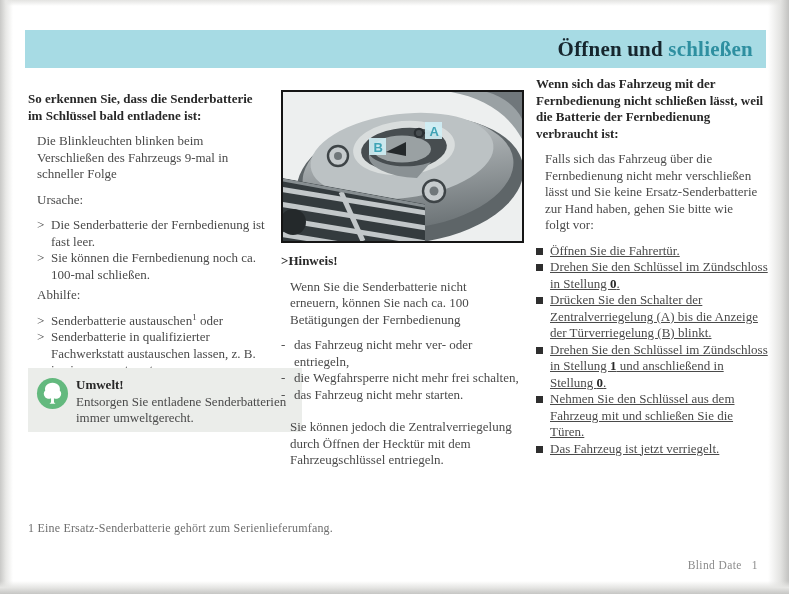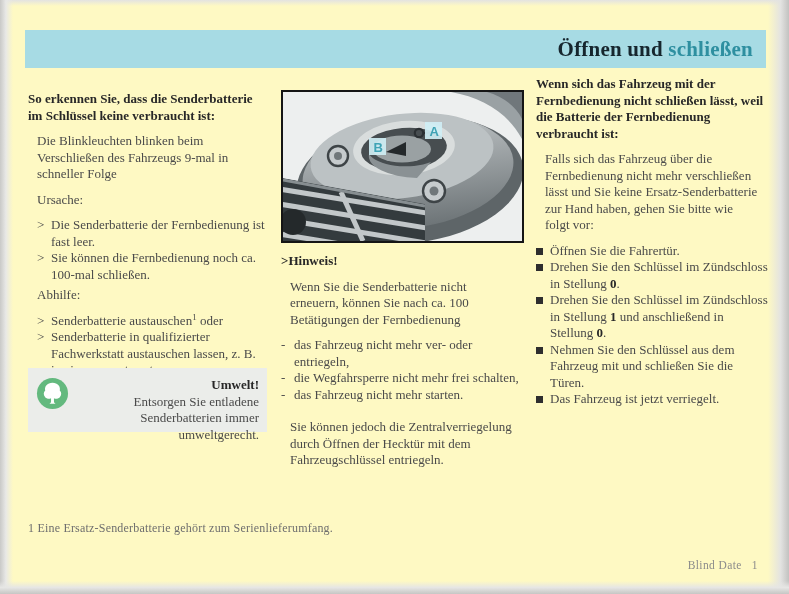--- a/index.html
+++ b/index.html
@@ -1,19 +1,19 @@
 <!DOCTYPE html>
 <html><head>
 <meta charset="utf-8">
 <style>
   * { margin:0; padding:0; box-sizing:border-box; }
   html,body { background:#e9e9e7; }
   .page {
     position:relative; width:789px; height:594px;
-    background:#fef9c3; overflow:hidden;
+    background:#ffffff; overflow:hidden;
     font-family:"Liberation Serif", serif;
     color:#4a4a4a;
   }
   
   .edge { position:absolute; pointer-events:none; z-index:5; }
   .edge-left  { left:0; top:0; bottom:0; width:13px;
     background:linear-gradient(to right,#c9c9c7 0%,#e8e8e6 45%,rgba(251,251,249,0) 100%); }
   .edge-right { right:0; top:0; bottom:0; width:21px;
     background:linear-gradient(to left,#c2c2c0 0%,#e3e3e1 40%,rgba(251,251,249,0) 100%); }
   .edge-bottom{ left:0; right:0; bottom:0; height:13px;
@@ -42,29 +42,29 @@
   .gap-top { margin-top:16px; }
   .gap-top-sm { margin-top:4px; }
 
   ul { list-style:none; }
   .angle-list li, .dash-list li { display:flex; }
   .angle-list li { padding-left:9px; }
   .angle-list .marker { width:14px; flex:none; }
   .dash-list  .marker { width:13px; flex:none; }
   sup { font-size:9px; vertical-align:super; line-height:0; }
 
-  .square-list li { display:flex; }
+  .square-list li { display:flex;text-decoration:underline; }
   .square-list .sq { width:7px; height:7px; background:#2e2e2e; margin:5px 7px 0 0; flex:none; }
   .step-bold { font-weight:bold; color:#282828; }
 
   
   .umwelt-box {
-    position:absolute; left:28px; top:368px; width:239px; height:64px;
+    position:absolute; left:28px; top:368px; width:274px; height:64px;
     background:#ebedea; padding:9px 8px 6px 8px;
-    font-size:13px; line-height:16.5px;text-align:right;
+    font-size:13px; line-height:16.5px;
   }
   .umwelt-icon { float:left; width:33px; height:33px; margin:0 7px 2px 0; }
   .umwelt-title { font-weight:bold; color:#282828; }
 
   
   .fig {
     position:absolute; left:281px; top:90px; width:243px; height:153px;
     border:2px solid #151515; background:#edefef;
   }
   .fig svg { display:block; width:100%; height:100%; }
@@ -92,21 +92,21 @@
   <div class="edge edge-top"></div>
   <div class="edge edge-left"></div>
   <div class="edge edge-right"></div>
   <div class="edge edge-bottom"></div>
 
   <div class="header-bar">
     <span class="header-title"><span>Öffnen und</span> <span class="accent">schließen</span></span>
   </div>
 
   <section class="col col-left">
-    <h3 class="bold-head">So erkennen Sie, dass die Senderbatterie im Schlüssel keine verbraucht ist:</h3>
+    <h3 class="bold-head">So erkennen Sie, dass die Senderbatterie im Schlüssel bald entladene ist:</h3>
     <p>Die Blinkleuchten blinken beim Verschließen des Fahrzeugs 9-mal in schneller Folge</p>
     <p>Ursache:</p>
     <ul class="angle-list">
       <li>
           <span class="marker">&gt;</span>
           <span>Die Senderbatterie der Fernbedienung ist fast leer.</span>
         </li>
       <li>
           <span class="marker">&gt;</span>
           <span>Sie können die Fernbedienung noch ca. 100-mal schließen.</span>
@@ -218,20 +218,24 @@
       <li>
           <span class="sq"></span>
           <span>Öffnen Sie die Fahrertür.</span>
         </li>
       <li>
           <span class="sq"></span>
           <span><span>Drehen Sie den Schlüssel im Zündschloss in Stellung </span><span class="step-bold">0</span><span>.</span></span>
         </li>
       <li>
           <span class="sq"></span>
+          <span>Drücken Sie den Schalter der Zentralverriegelung (A) bis die Anzeige der Türverriegelung (B) blinkt.</span>
+        </li>
+      <li>
+          <span class="sq"></span>
           <span><span>Drehen Sie den Schlüssel im Zündschloss in Stellung </span><span class="step-bold">1</span><span> und anschließend in Stellung </span><span class="step-bold">0</span><span>.</span></span>
         </li>
       <li>
           <span class="sq"></span>
           <span>Nehmen Sie den Schlüssel aus dem Fahrzeug mit und schließen Sie die Türen.</span>
         </li>
       <li>
           <span class="sq"></span>
           <span>Das Fahrzeug ist jetzt verriegelt.</span>
         </li>

